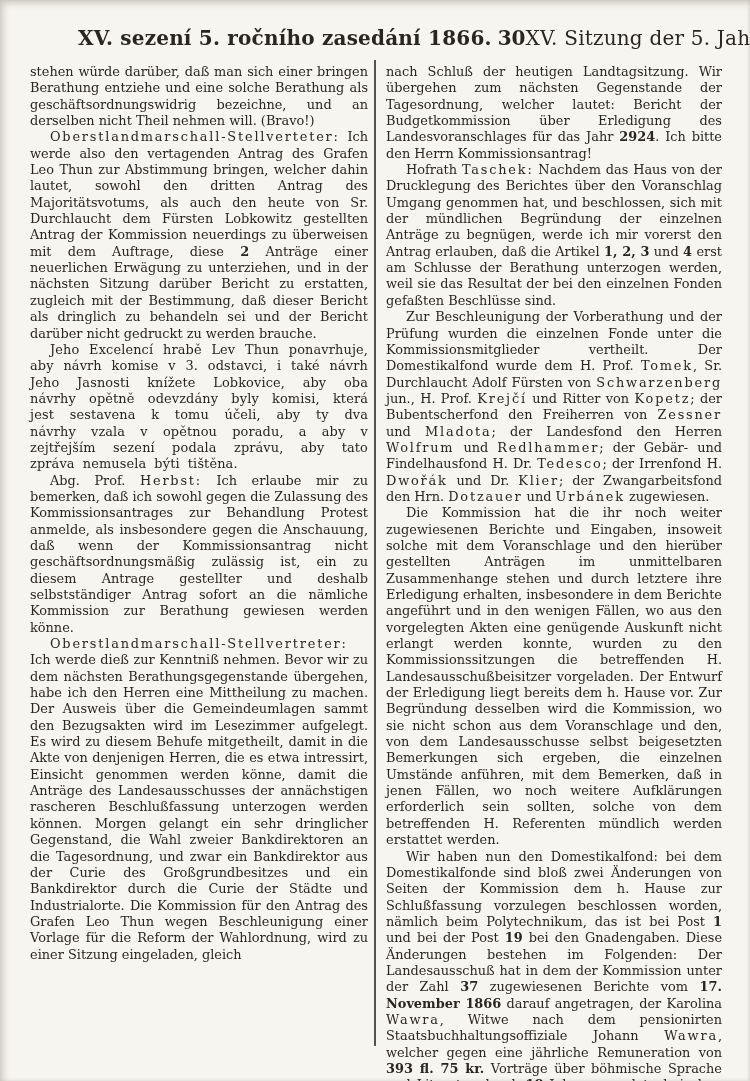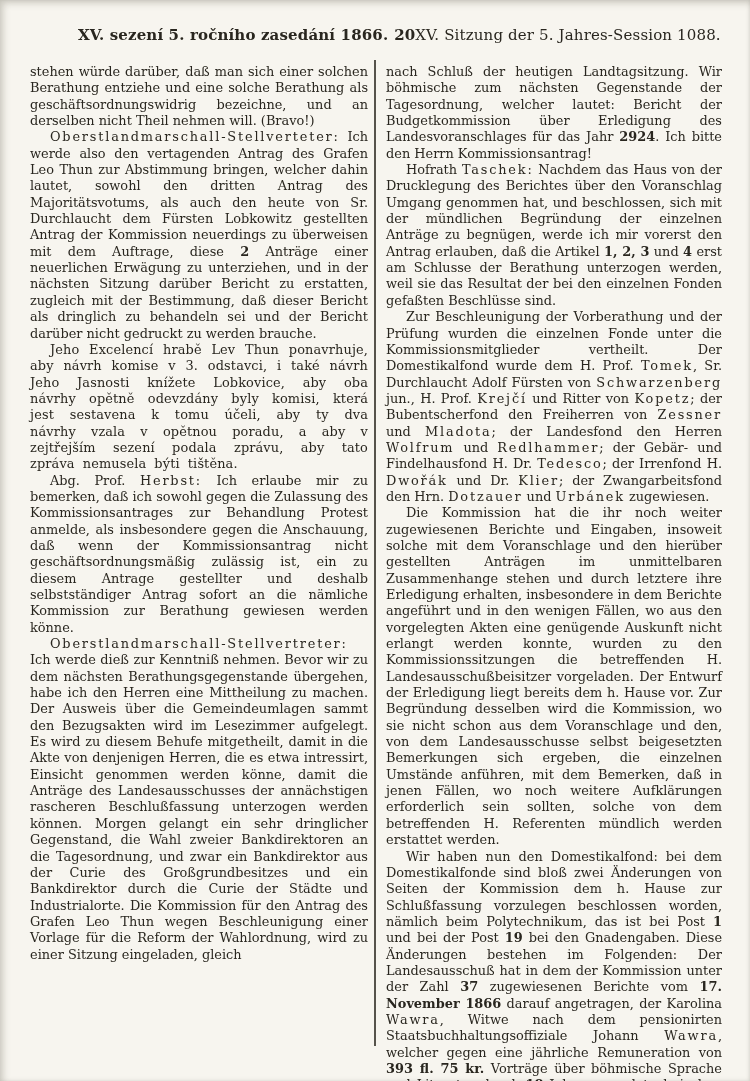--- a/index.html
+++ b/index.html
@@ -5,21 +5,21 @@
   html,body{margin:0;padding:0;background:#dddbd5;}
   .page{
     position:relative;width:750px;height:1081px;margin:0 auto;
     background:#f7f5ef;overflow:hidden;color:#29261f;
     font-family:"DejaVu Serif","Liberation Serif",serif;
     box-shadow:inset 3px 3px 7px rgba(90,85,70,.28), inset -1px 0 3px rgba(90,85,70,.12);
   }
   .header{
     position:absolute;top:26px;left:78px;width:606px;
     display:flex;justify-content:space-between;align-items:baseline;
-    font-size:15px;white-space:nowrap;
+    font-size:20px;white-space:nowrap;
   }
   .header .h-left{font-weight:bold;letter-spacing:.01em;}
   .header .h-num{font-weight:bold;padding-left:6px;}
   .header .h-right{letter-spacing:.01em;}
   .divider{
     position:absolute;left:374px;top:60px;width:2px;height:986px;
     background:#56534b;
   }
   .col{
     position:absolute;top:64px;text-align:justify;
@@ -34,34 +34,34 @@
   .sp{letter-spacing:.14em;}
   .bd{font-weight:bold;}
 </style>
 </head>
 <body>
 
 <div class="page">
 
   <div class="header">
     <span class="h-left">XV. sezení 5. ročního zasedání 1866.</span>
-    <span class="h-num">20</span>
+    <span class="h-num">30</span>
     <span class="h-right">XV. Sitzung der 5. Jahres-Session 1088.</span>
   </div>
 
   <div class="divider"></div>
 
   <div class="col col-left" id="col-left">
-      <p class="para"><span>stehen würde darüber, daß man sich einer solchen Berathung entziehe und eine solche Berathung als geschäftsordnungswidrig bezeichne, und an derselben nicht Theil nehmen will. (Bravo!)</span></p>
+      <p class="para"><span>stehen würde darüber, daß man sich einer bringen Berathung entziehe und eine solche Berathung als geschäftsordnungswidrig bezeichne, und an derselben nicht Theil nehmen will. (Bravo!)</span></p>
       <p class="para indent"><span class="sp">Oberstlandmarschall-Stellverteter:</span><span> Ich werde also den vertagenden Antrag des Grafen Leo Thun zur Abstimmung bringen, welcher dahin lautet, sowohl den dritten Antrag des Majoritätsvotums, als auch den heute von Sr. Durchlaucht dem Fürsten Lobkowitz gestellten Antrag der Kommission neuerdings zu überweisen mit dem Auftrage, diese </span><span class="bd">2</span><span> Anträge einer neuerlichen Erwägung zu unterziehen, und in der nächsten Sitzung darüber Bericht zu erstatten, zugleich mit der Bestimmung, daß dieser Bericht als dringlich zu behandeln sei und der Bericht darüber nicht gedruckt zu werden brauche.</span></p>
       <p class="para czech indent"><span>Jeho Excelencí hrabě Lev Thun ponavrhuje, aby návrh komise v 3. odstavci, i také návrh Jeho Jasnosti knížete Lobkovice, aby oba návrhy opětně odevzdány byly komisi, která jest sestavena k tomu účeli, aby ty dva návrhy vzala v opětnou poradu, a aby v zejtřejším sezení podala zprávu, aby tato zpráva nemusela býti tištěna.</span></p>
       <p class="para indent"><span>Abg. Prof. </span><span class="sp">Herbst:</span><span> Ich erlaube mir zu bemerken, daß ich sowohl gegen die Zulassung des Kommissionsantrages zur Behandlung Protest anmelde, als insbesondere gegen die Anschauung, daß wenn der Kommissionsantrag nicht geschäftsordnungsmäßig zulässig ist, ein zu diesem Antrage gestellter und deshalb selbstständiger Antrag sofort an die nämliche Kommission zur Berathung gewiesen werden könne.</span></p>
       <p class="para indent"><span class="sp">Oberstlandmarschall-Stellvertreter:</span><span> Ich werde dieß zur Kenntniß nehmen. Bevor wir zu dem nächsten Berathungsgegenstande übergehen, habe ich den Herren eine Mittheilung zu machen. Der Ausweis über die Gemeindeumlagen sammt den Bezugsakten wird im Lesezimmer aufgelegt. Es wird zu diesem Behufe mitgetheilt, damit in die Akte von denjenigen Herren, die es etwa intressirt, Einsicht genommen werden könne, damit die Anträge des Landesausschusses der annächstigen rascheren Beschlußfassung unterzogen werden können. Morgen gelangt ein sehr dringlicher Gegenstand, die Wahl zweier Bankdirektoren an die Tagesordnung, und zwar ein Bankdirektor aus der Curie des Großgrundbesitzes und ein Bankdirektor durch die Curie der Städte und Industrialorte. Die Kommission für den Antrag des Grafen Leo Thun wegen Beschleunigung einer Vorlage für die Reform der Wahlordnung, wird zu einer Sitzung eingeladen, gleich</span></p>
     </div>
   <div class="col col-right" id="col-right">
-      <p class="para"><span>nach Schluß der heutigen Landtagsitzung. Wir böhmische zum nächsten Gegenstande der Tagesordnung, welcher lautet: Bericht der Budgetkommission über Erledigung des Landesvoranschlages für das Jahr </span><span class="bd">2924</span><span>. Ich bitte den Herrn Kommissionsantrag!</span></p>
+      <p class="para"><span>nach Schluß der heutigen Landtagsitzung. Wir übergehen zum nächsten Gegenstande der Tagesordnung, welcher lautet: Bericht der Budgetkommission über Erledigung des Landesvoranschlages für das Jahr </span><span class="bd">2924</span><span>. Ich bitte den Herrn Kommissionsantrag!</span></p>
       <p class="para indent"><span>Hofrath </span><span class="sp">Taschek:</span><span> Nachdem das Haus von der Drucklegung des Berichtes über den Voranschlag Umgang genommen hat, und beschlossen, sich mit der mündlichen Begründung der einzelnen Anträge zu begnügen, werde ich mir vorerst den Antrag erlauben, daß die Artikel </span><span class="bd">1, 2, 3</span><span> und </span><span class="bd">4</span><span> erst am Schlusse der Berathung unterzogen werden, weil sie das Resultat der bei den einzelnen Fonden gefaßten Beschlüsse sind.</span></p>
       <p class="para indent"><span>Zur Beschleunigung der Vorberathung und der Prüfung wurden die einzelnen Fonde unter die Kommissionsmitglieder vertheilt. Der Domestikalfond wurde dem H. Prof. </span><span class="sp">Tomek</span><span>, Sr. Durchlaucht Adolf Fürsten von </span><span class="sp">Schwarzenberg</span><span> jun., H. Prof. </span><span class="sp">Krejčí</span><span> und Ritter von </span><span class="sp">Kopetz</span><span>; der Bubentscherfond den Freiherren von </span><span class="sp">Zessner</span><span> und </span><span class="sp">Mladota</span><span>; der Landesfond den Herren </span><span class="sp">Wolfrum</span><span> und </span><span class="sp">Redlhammer</span><span>; der Gebär- und Findelhausfond H. Dr. </span><span class="sp">Tedesco</span><span>; der Irrenfond H. </span><span class="sp">Dwořák</span><span> und Dr. </span><span class="sp">Klier</span><span>; der Zwangarbeitsfond den Hrn. </span><span class="sp">Dotzauer</span><span> und </span><span class="sp">Urbánek</span><span> zugewiesen.</span></p>
       <p class="para indent"><span>Die Kommission hat die ihr noch weiter zugewiesenen Berichte und Eingaben, insoweit solche mit dem Voranschlage und den hierüber gestellten Anträgen im unmittelbaren Zusammenhange stehen und durch letztere ihre Erledigung erhalten, insbesondere in dem Berichte angeführt und in den wenigen Fällen, wo aus den vorgelegten Akten eine genügende Auskunft nicht erlangt werden konnte, wurden zu den Kommissionssitzungen die betreffenden H. Landesausschußbeisitzer vorgeladen. Der Entwurf der Erledigung liegt bereits dem h. Hause vor. Zur Begründung desselben wird die Kommission, wo sie nicht schon aus dem Voranschlage und den, von dem Landesausschusse selbst beigesetzten Bemerkungen sich ergeben, die einzelnen Umstände anführen, mit dem Bemerken, daß in jenen Fällen, wo noch weitere Aufklärungen erforderlich sein sollten, solche von dem betreffenden H. Referenten mündlich werden erstattet werden.</span></p>
       <p class="para indent"><span>Wir haben nun den Domestikalfond: bei dem Domestikalfonde sind bloß zwei Änderungen von Seiten der Kommission dem h. Hause zur Schlußfassung vorzulegen beschlossen worden, nämlich beim Polytechnikum, das ist bei Post </span><span class="bd">1</span><span> und bei der Post </span><span class="bd">19</span><span> bei den Gnadengaben. Diese Änderungen bestehen im Folgenden: Der Landesausschuß hat in dem der Kommission unter der Zahl </span><span class="bd">37</span><span> zugewiesenen Berichte vom </span><span class="bd">17. November 1866</span><span> darauf angetragen, der Karolina </span><span class="sp">Wawra</span><span>, Witwe nach dem pensionirten Staatsbuchhaltungsoffiziale Johann </span><span class="sp">Wawra</span><span>, welcher gegen eine jährliche Remuneration von </span><span class="bd">393 fl. 75 kr.</span><span> Vorträge über böhmische Sprache und Literatur durch </span><span class="bd">18</span><span> Jahre am polytechnischen Landesinstitute gehalten hat, über ihr Einschreiten</span></p>
     </div>
 
 </div>
 
 </body></html>

